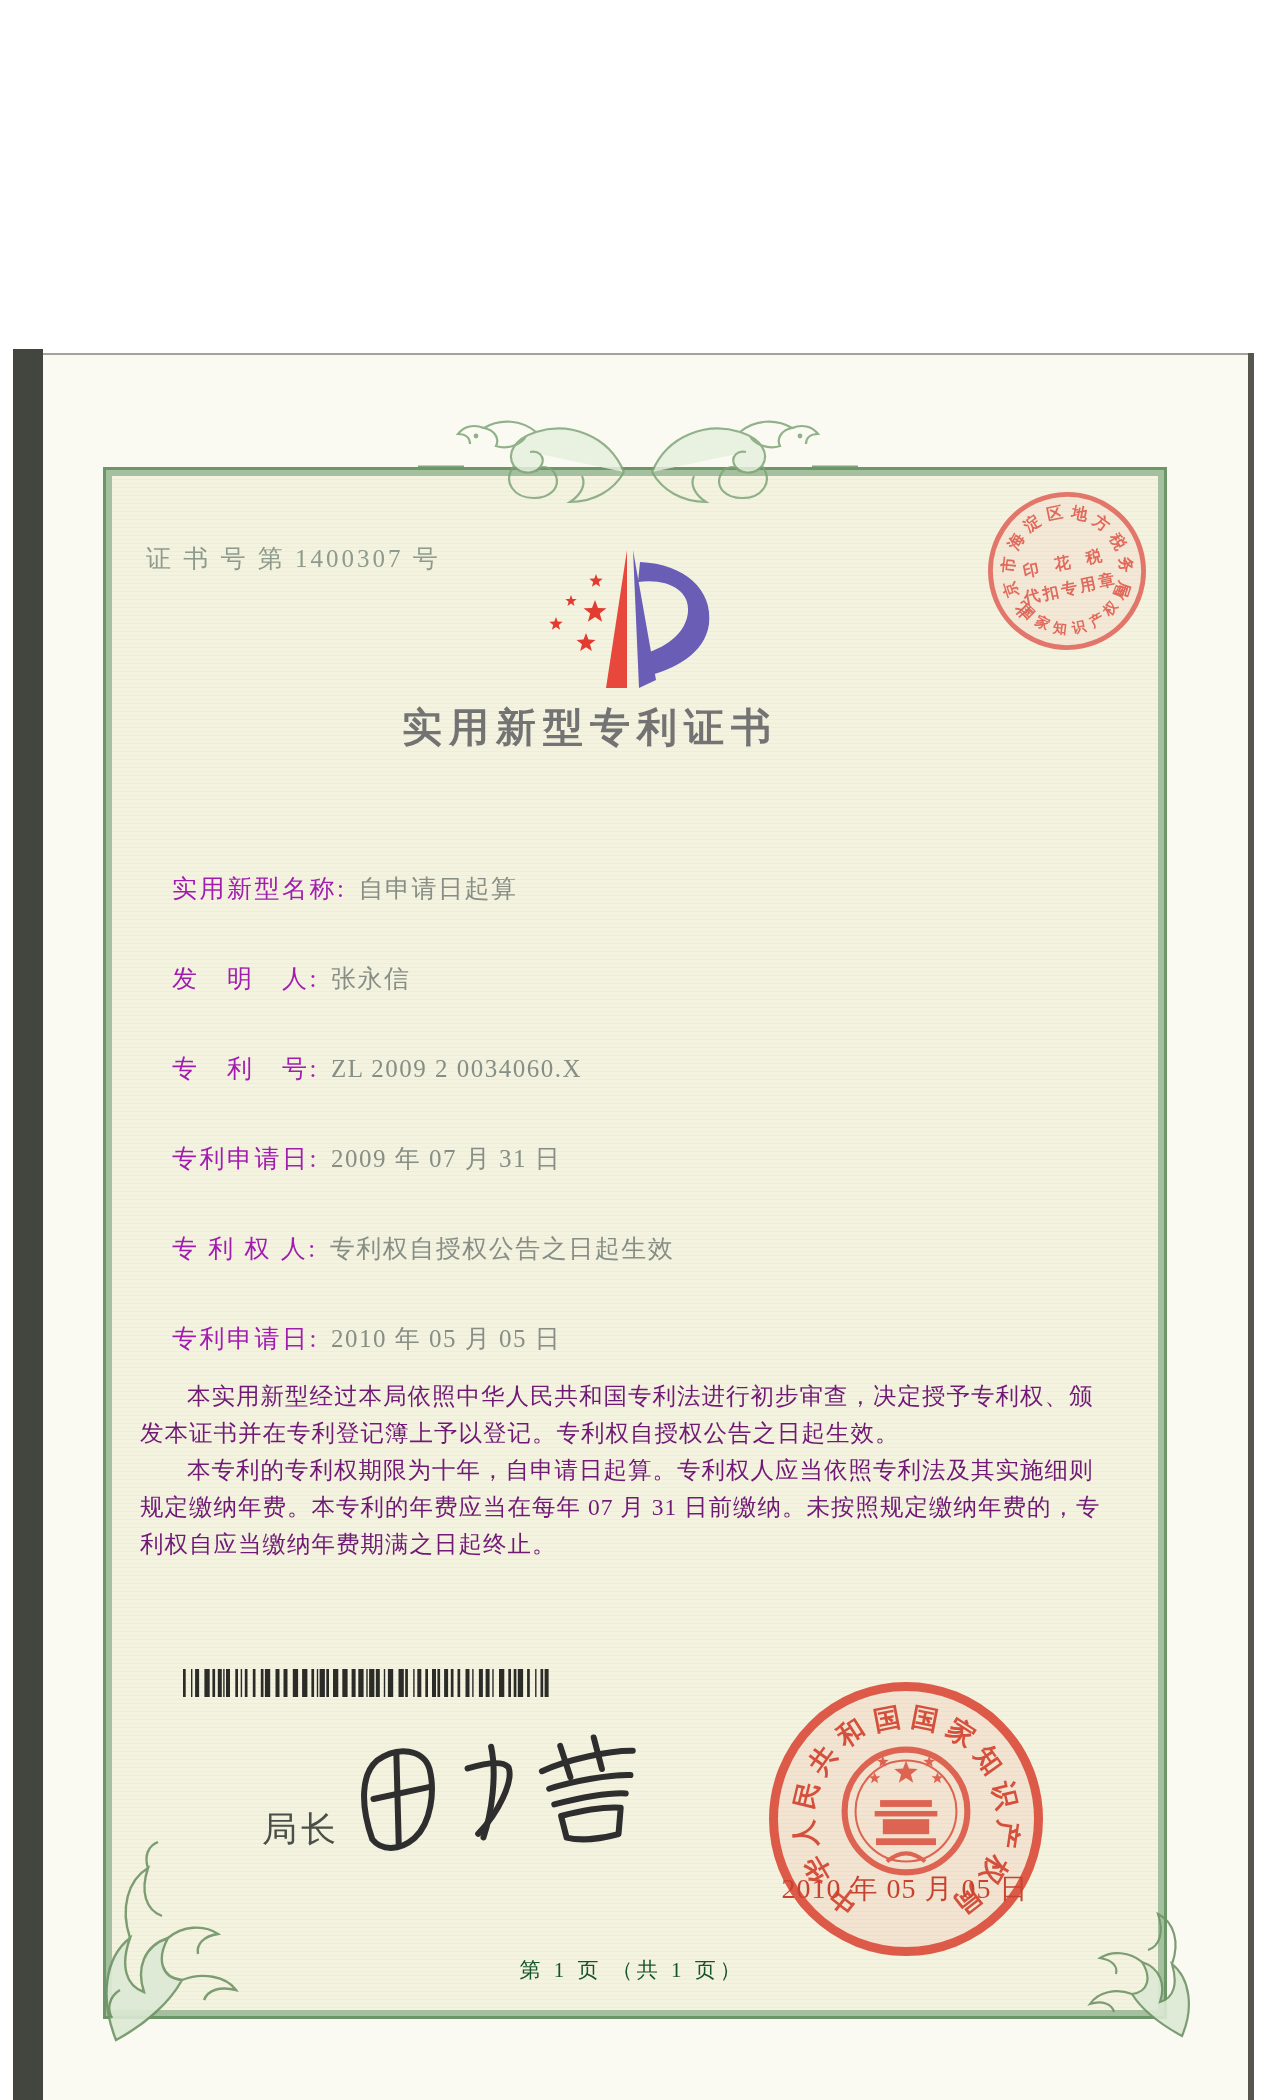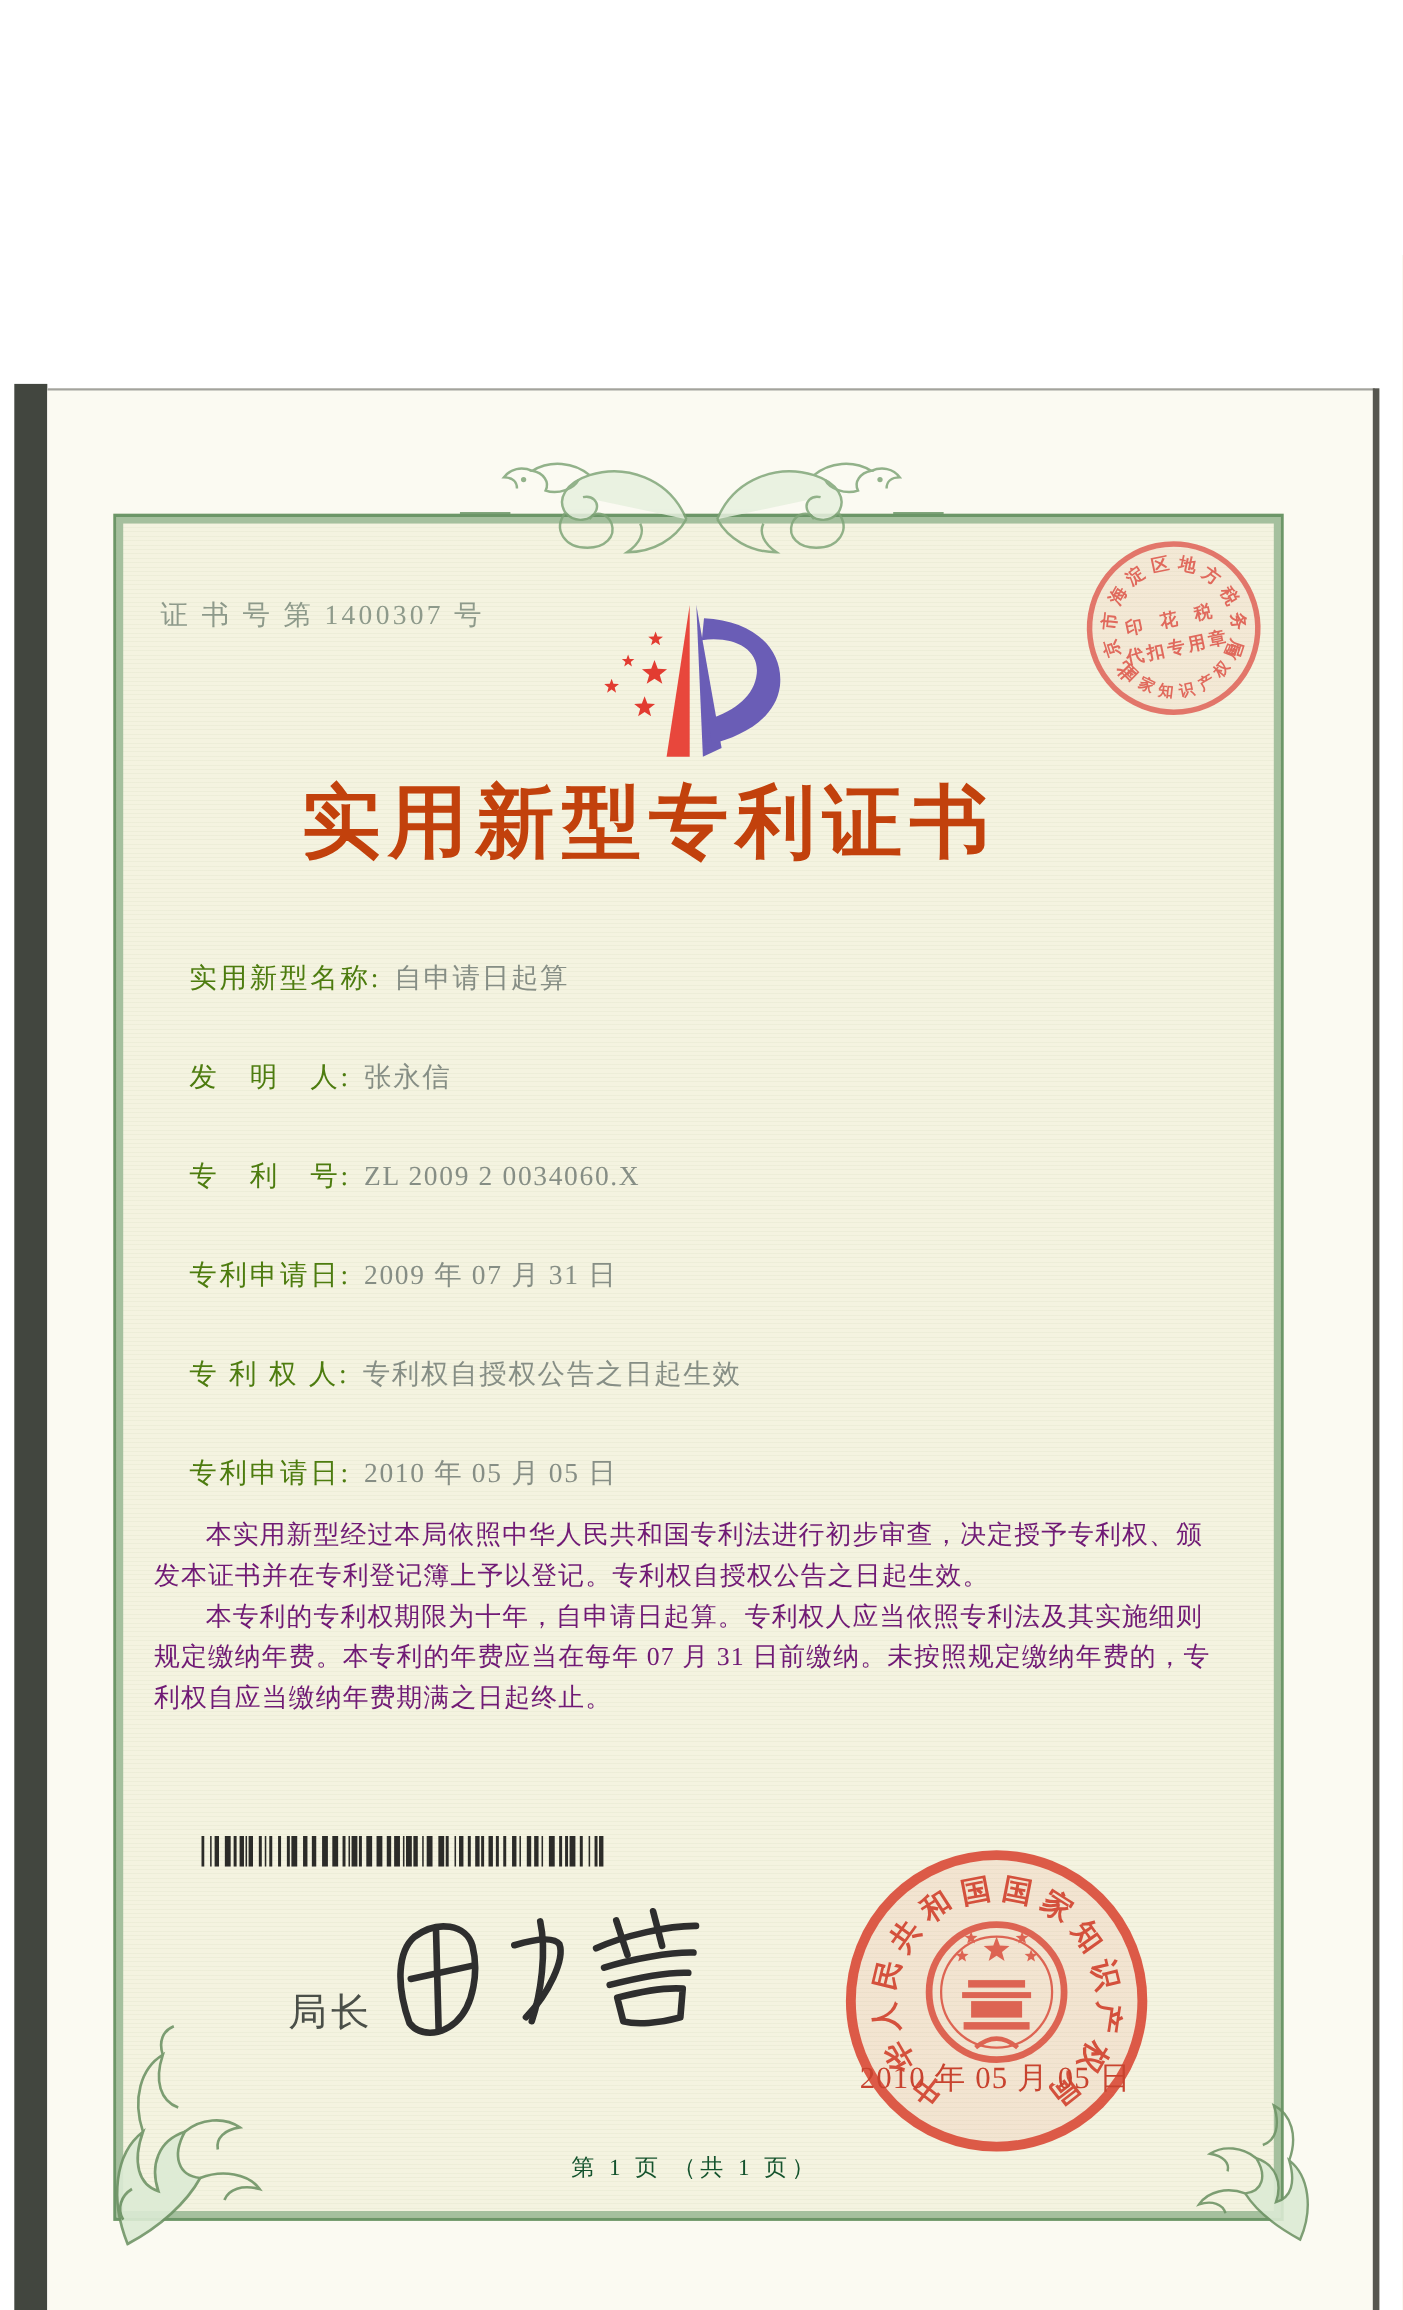--- a/index.html
+++ b/index.html
@@ -14,23 +14,23 @@
   .paper-edge-right{position:absolute;left:1248px;top:353px;width:6px;height:1747px;background:#56564f;}
   .frame{position:absolute;left:103px;top:467px;width:1058px;height:1546px;
     border:3px solid #6c9668;
     background:
       repeating-linear-gradient(0deg, rgba(176,188,150,0.10) 0 1px, rgba(0,0,0,0) 1px 4px),
       #f4f3e0;
     box-shadow: inset 0 0 0 5px rgba(244,243,224,0.0), inset 0 0 0 6px #a5c09e;}
   .cert-no{position:absolute;left:146px;top:542px;font-size:25px;color:#8e9a8b;letter-spacing:3px;white-space:nowrap;}
   .logo{position:absolute;left:543px;top:546px;width:190px;height:160px;}
   .title{position:absolute;left:60px;top:700px;width:1060px;text-align:center;
-    font-size:72px;font-weight:bold;color:#c2410c;letter-spacing:7px;white-space:nowrap;}
+    font-size:40px;font-weight:bold;color:#737373;letter-spacing:7px;white-space:nowrap;}
   .field{position:absolute;left:172px;font-size:25px;white-space:nowrap;}
-  .field .lbl{color:#4d7c0f;letter-spacing:2.5px;}
+  .field .lbl{color:#a21caf;letter-spacing:2.5px;}
   .field .val{color:#868e85;margin-left:12px;letter-spacing:1.5px;}
   .f0{top:872px}.f1{top:962px}.f2{top:1052px}.f3{top:1142px}.f4{top:1232px}.f5{top:1322px}
   .bodytext{position:absolute;left:140px;top:1378px;width:976px;color:#701a75;}
   .bodytext p{margin:0;font-size:23.5px;line-height:37px;letter-spacing:1px;text-indent:2em;}
   .barcode{position:absolute;left:183px;top:1669px;width:366px;height:28px;}
   .signer-title{position:absolute;left:262px;top:1806px;font-size:35px;color:#4a4f48;letter-spacing:4px;}
   .signature{position:absolute;left:348px;top:1732px;width:310px;height:140px;}
   .seal{position:absolute;left:769px;top:1682px;width:256px;height:256px;border-radius:50%;
     border:9px solid #dc5a47;background:radial-gradient(circle, rgba(231,120,98,0.12) 0 70%, rgba(231,120,98,0.04) 100%);}
   .seal .ring-char{position:absolute;font-weight:bold;color:#d4503c;font-family:"Liberation Serif","DejaVu Serif",serif;}

